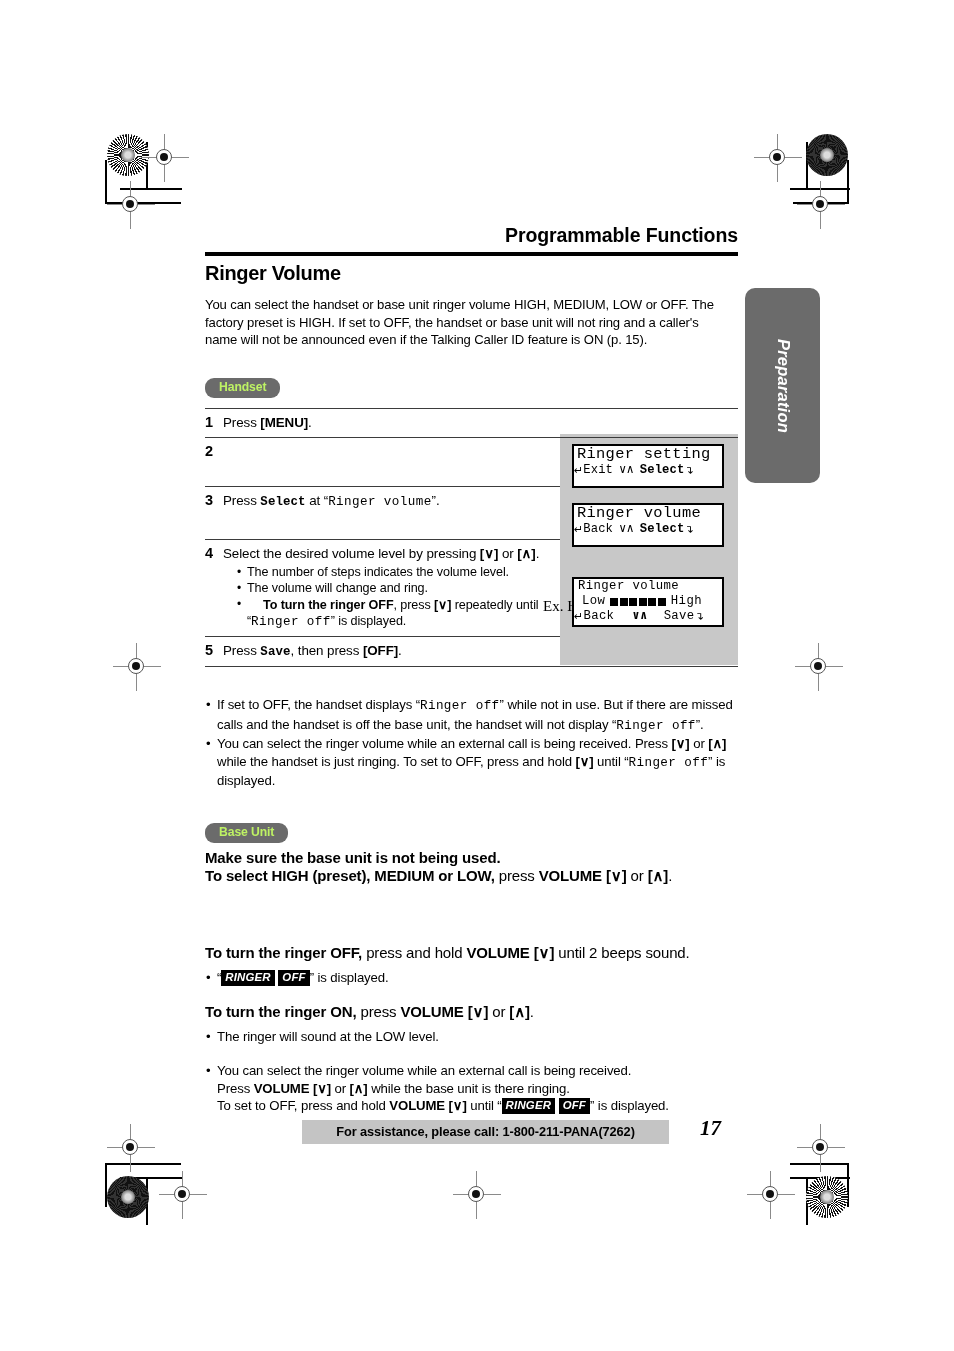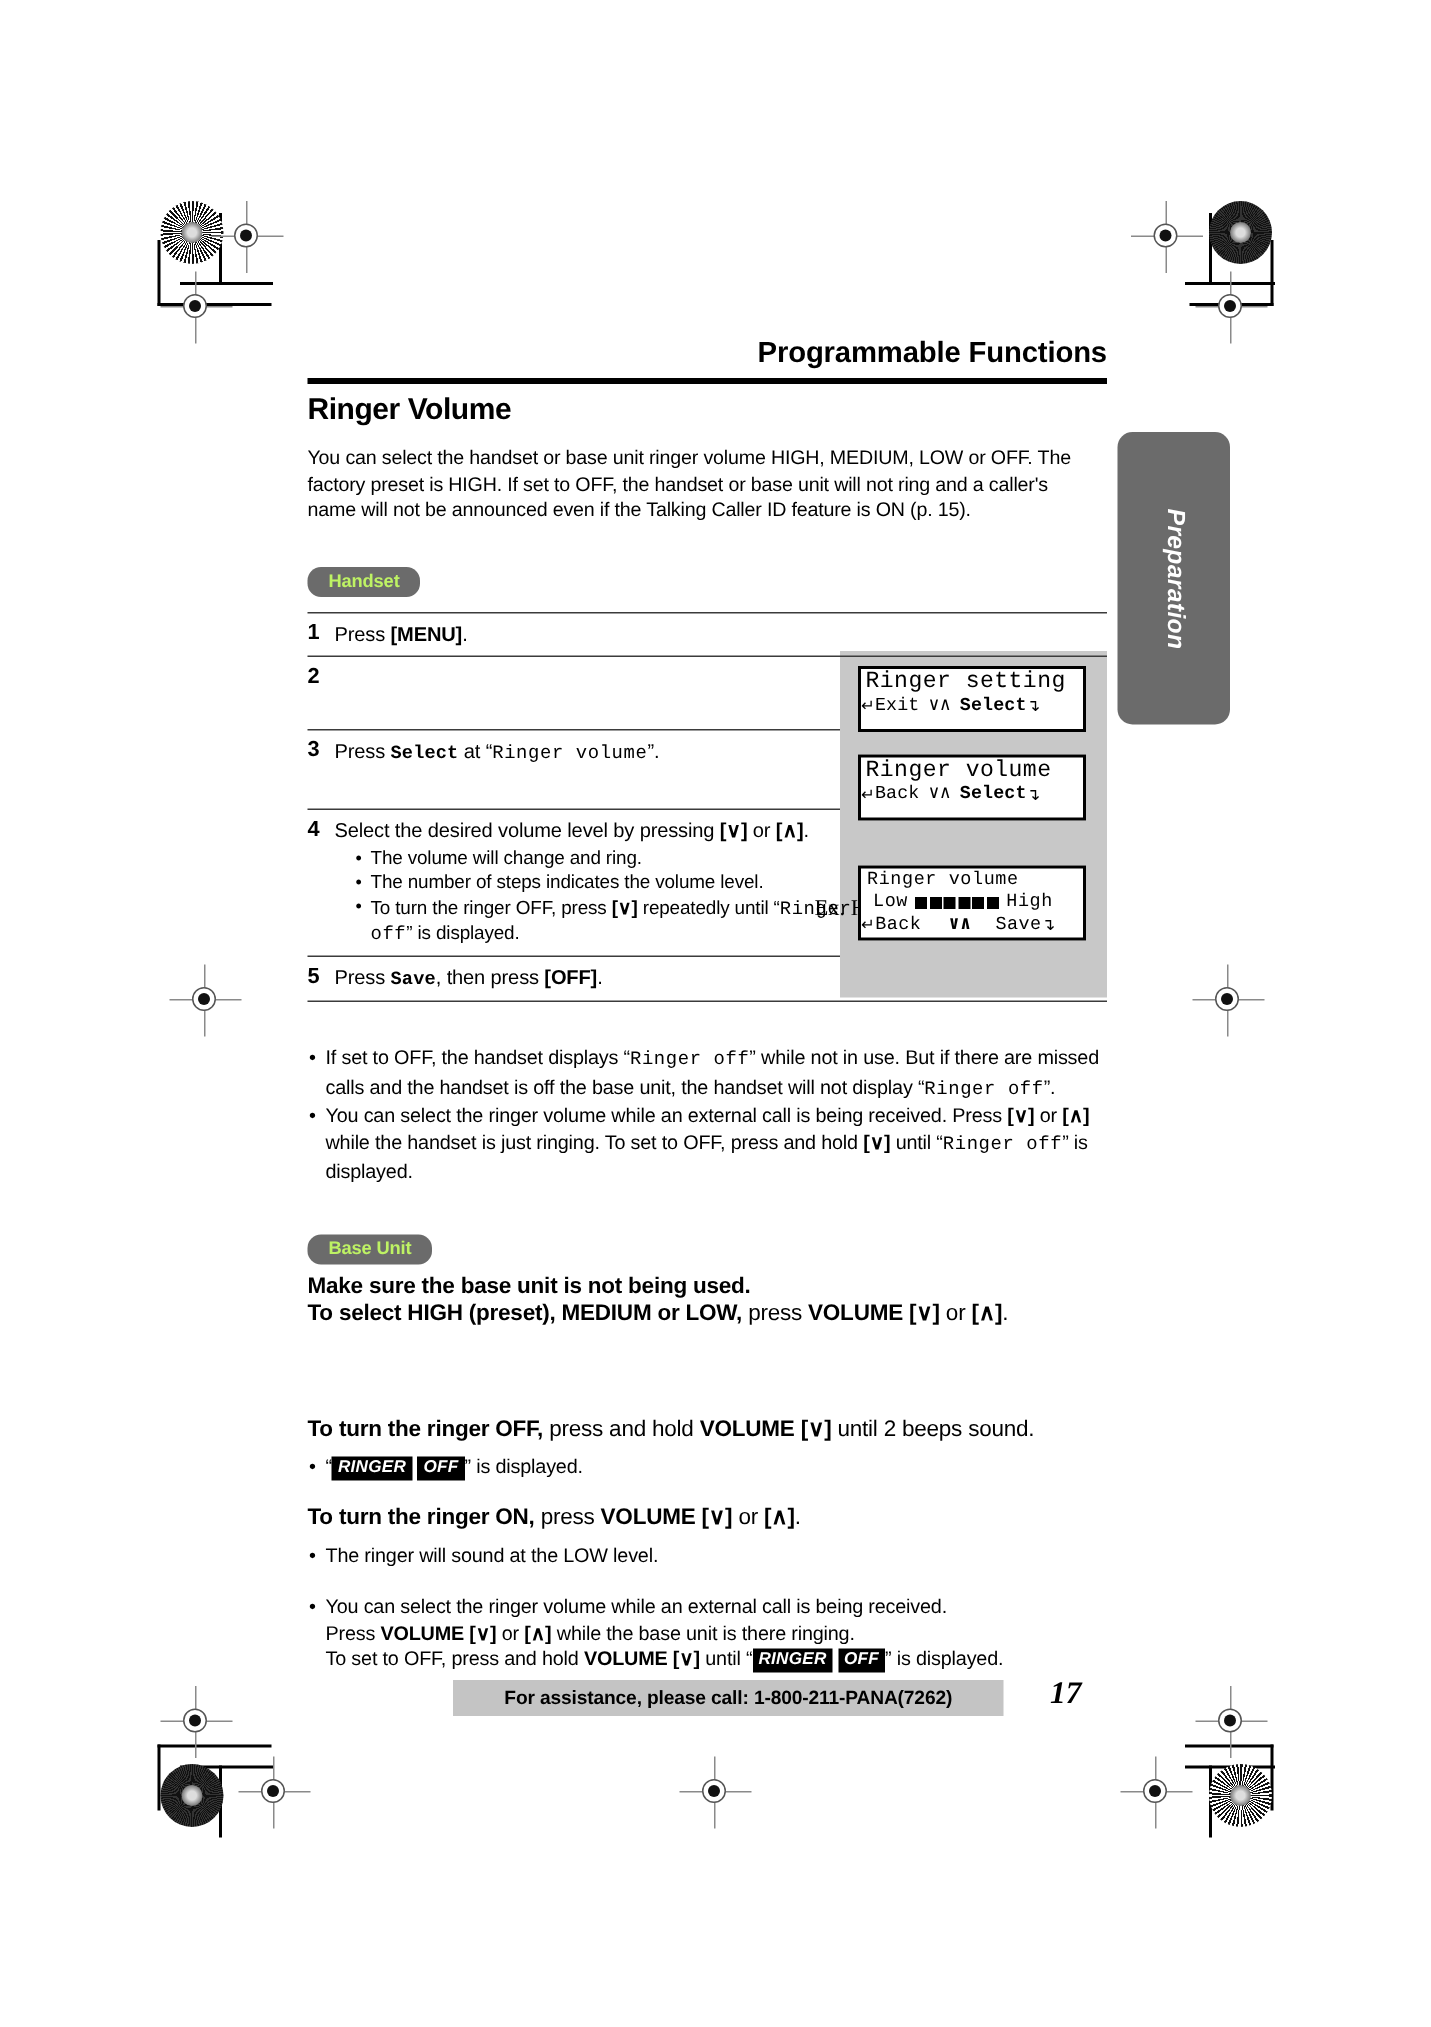--- a/index.html
+++ b/index.html
@@ -163,21 +163,21 @@
     font-weight: bold;
     padding-top: 5px;
   }
   .step-body {
     font-size: 13.4px;
     line-height: 17.5px;
     padding-top: 5px;
     padding-bottom: 5px;
     letter-spacing: -0.1px;
   }
-  .step-body b { font-weight: normal; }
+  .step-body b { font-weight: bold; margin-left: 16px; }
   .mono {
     font-family: "Liberation Mono", "DejaVu Sans Mono", monospace;
     font-size: 12.6px;
     letter-spacing: 0.4px;
   }
   .mono-b {
     font-family: "Liberation Mono", "DejaVu Sans Mono", monospace;
     font-size: 12.4px;
     font-weight: bold;
     letter-spacing: 0.1px;
@@ -475,22 +475,22 @@
       </div>
     </div>
 
     <div class="hrule short"></div>
 
     <div class="step-row">
       <div class="step-num">4</div>
       <div class="step-body" style="width:345px;">
         <span>Select the desired volume level by pressing </span><span class="kbd">[∨]</span><span> or </span><span class="kbd">[∧]</span><span>.</span>
         <div class="subbullets">
+          <div class="sb">The number of steps indicates the volume level.</div>
           <div class="sb">The volume will change and ring.</div>
-          <div class="sb">The number of steps indicates the volume level.</div>
           <div class="sb">
             <b>To turn the ringer OFF</b><span>, press </span><span class="kbd">[∨]</span><span> repeatedly until “</span><span class="mono">Ringer off</span><span>” is displayed.</span>
           </div>
         </div>
       </div>
     </div>
 
     <div class="hrule short"></div>
 
     <div class="step-row">

